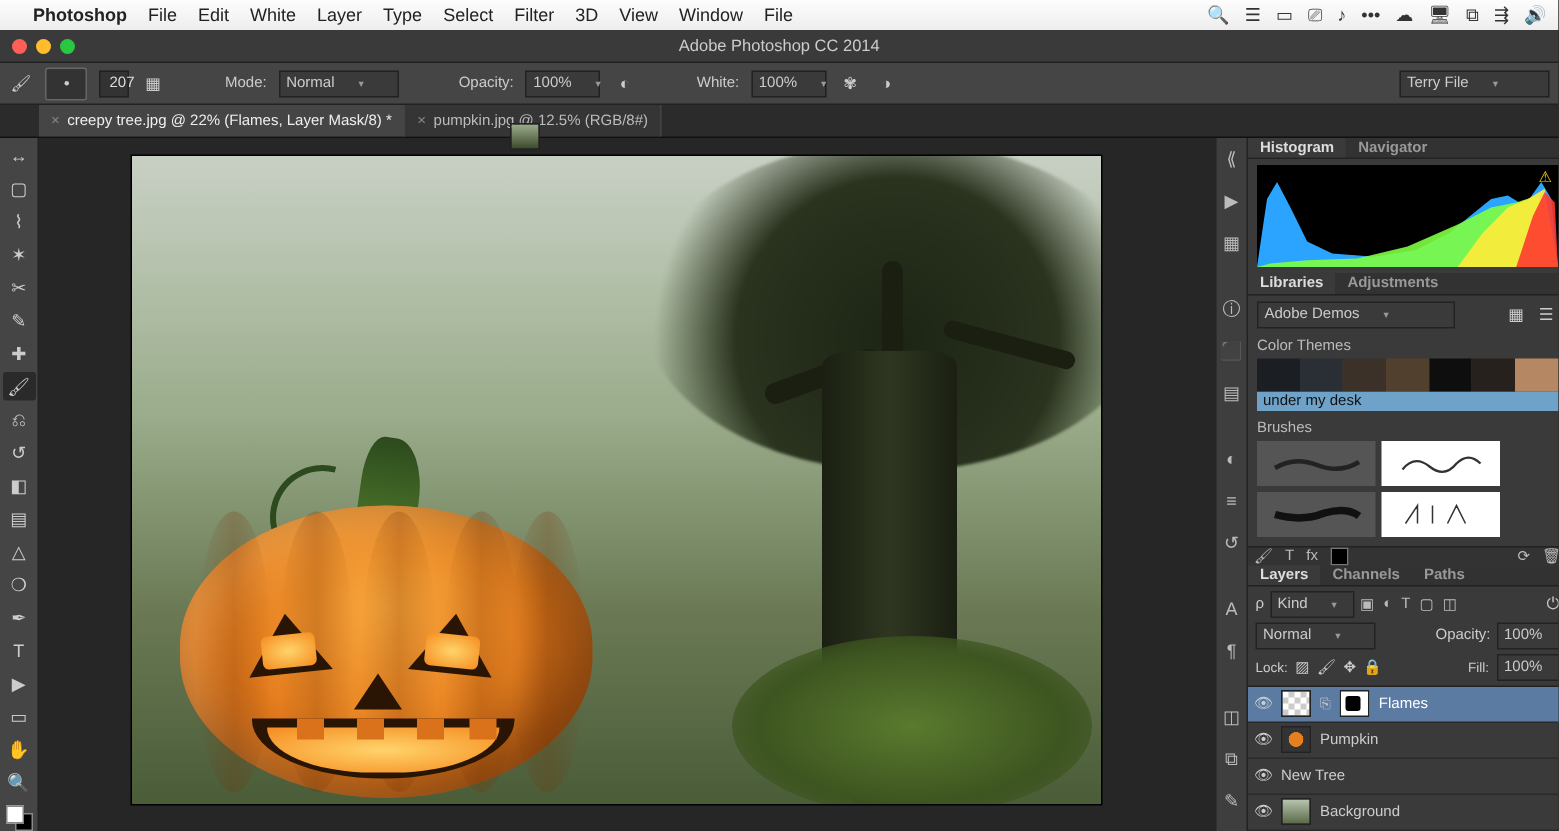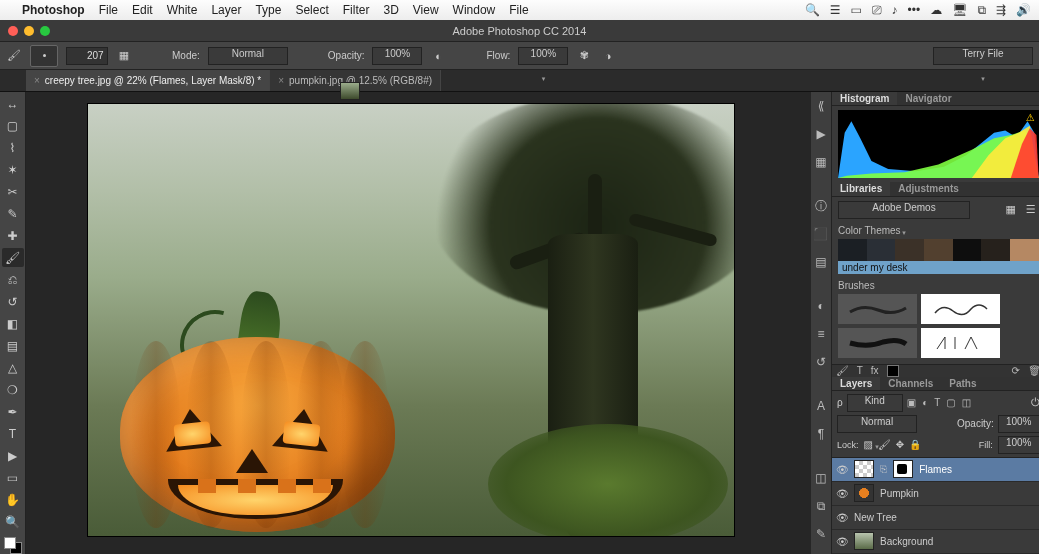--- a/index.html
+++ b/index.html
@@ -10,22 +10,22 @@
 .mac-menu .spacer { flex: 1; }
 .mac-menu .sysicons { display: flex; gap: 10px; color: #333; font-size: 12px; }
 .titlebar { height: 22px; background: #3a3a3a; display: flex; align-items: center; position: relative; border-bottom: 1px solid #222; }
 .traffic { display: flex; gap: 6px; padding-left: 8px; }
 .traffic span { width: 10px; height: 10px; border-radius: 50%; display: inline-block; }
 .tl-close { background:#ff5f57; } .tl-min { background:#ffbd2e; } .tl-max { background:#28c940; }
 .titlebar .title { position: absolute; left: 0; right: 0; text-align: center; color: #ccc; font-size: 11px; pointer-events: none; }
 .options-bar { height: 28px; background: #454545; border-bottom: 1px solid #222; display: flex; align-items: center; padding: 0 6px; gap: 8px; }
 .options-bar .brush-preview { width: 28px; height: 22px; background: #333; border: 1px solid #666; border-radius: 2px; display: flex; align-items: center; justify-content: center; position: relative; }
 .options-bar .brush-preview::after { content:""; width: 3px; height: 3px; background: #ccc; border-radius: 50%; }
-.num-box { width: 20px; height: 18px; background: #333; border: 1px solid #222; color: #ddd; font-size: 10px; display: flex; align-items: center; padding: 0 20px; }
-.dd { height: 18px; background: #3a3a3a; border: 1px solid #222; font-size: 10px; display: flex; align-items: center; padding: 0 4px; gap: 16px; flex-direction: column; }
+.num-box { width: 20px; height: 18px; background: #333; border: 1px solid #222; color: #ddd; font-size: 10px; display: flex; align-items: center; padding: 0 6px; }
+.dd { height: 18px; background: #3a3a3a; border: 1px solid #222; font-size: 10px; display: flex; align-items: center; padding: 0 4px; gap: 16px; }
 .dd .caret { font-size: 7px; color: #999; }
 .lbl { font-size: 10px; color: #ccc; margin-left: 32px; }
 .mini-icon { width: 16px; height: 16px; display: flex; align-items: center; justify-content: center; color: #ccc; font-size: 11px; }
 .options-bar .right { margin-left: auto; display: flex; align-items: center; gap: 6px; }
 .workspace-dd { width: 100px; }
 .doc-tabs { height: 22px; background: #2b2b2b; display: flex; align-items: stretch; border-bottom: 1px solid #111; padding-left: 26px; }
 .doc-tab { display: flex; align-items: center; padding: 0 8px; gap: 5px; font-size: 10px; color: #bbb; border-right: 1px solid #444; background: #353535; }
 .doc-tab.active { background: #454545; color: #eee; }
 .doc-tab .x { color: #888; font-size: 10px; }
 .workarea { position: absolute; top: 92px; bottom: 0; left: 0; right: 0; display: flex; }
@@ -156,21 +156,21 @@
   <div class="dd" style="width:80px">
       <span>Normal</span>
       <span class="caret">▾</span>
     </div>
   <span class="lbl">Opacity:</span>
   <div class="dd" style="width:50px">
       <span>100%</span>
       <span class="caret">▾</span>
     </div>
   <div class="mini-icon">◐</div>
-  <span class="lbl">Flow:</span>
+  <span class="lbl">White:</span>
   <div class="dd" style="width:50px">
       <span>100%</span>
       <span class="caret">▾</span>
     </div>
   <div class="mini-icon">✾</div>
   <div class="mini-icon">◑</div>
   <div class="right">
     <div class="dd workspace-dd">
         <span>Terry File</span>
         <span class="caret">▾</span>

